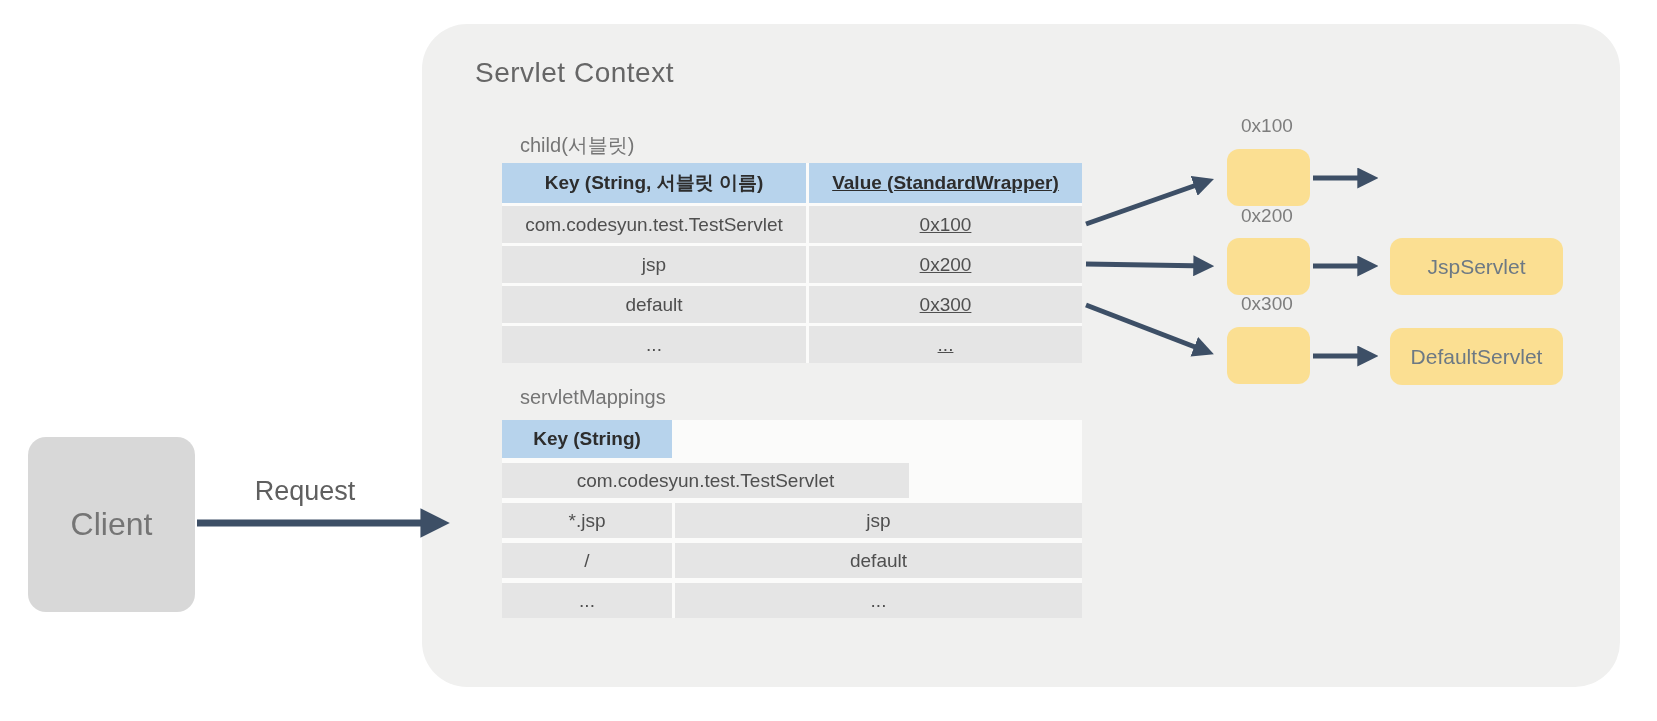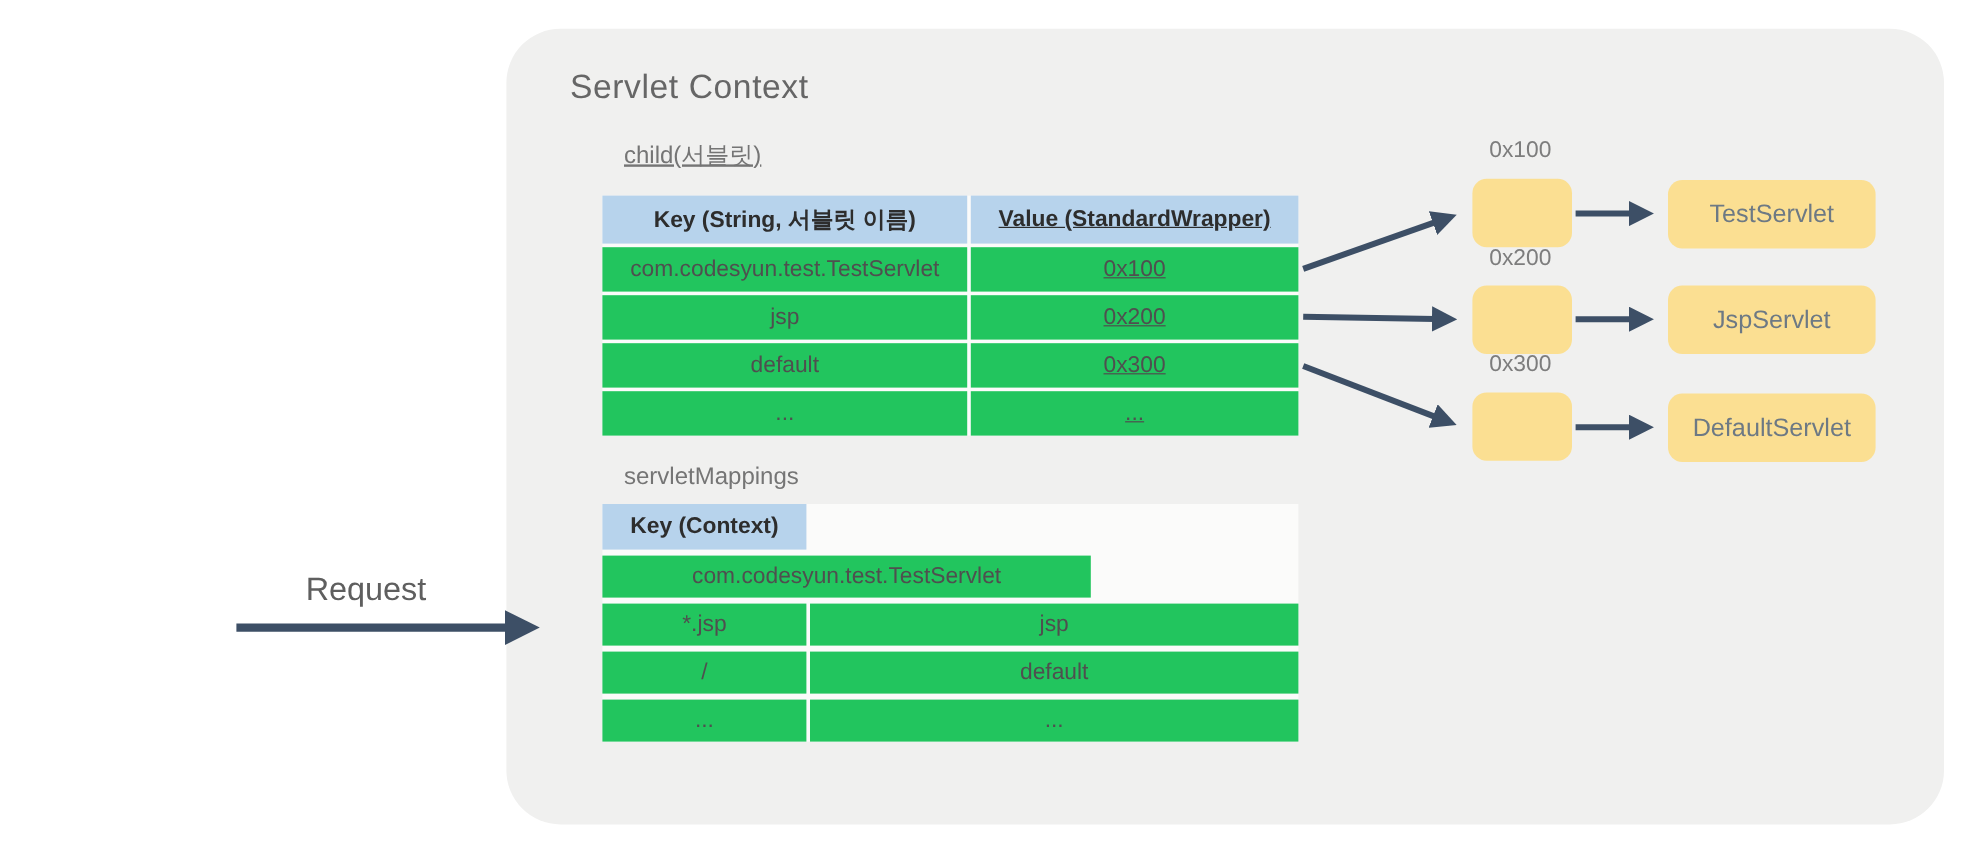--- a/index.html
+++ b/index.html
@@ -28,38 +28,38 @@
     font-size: 28px;
     color: #666666;
     letter-spacing: 0.5px;
   }
 
   .section-label {
     position: absolute;
     font-size: 20px;
     color: #757575;
   }
-  .child-label    { left: 520px; top: 116px; text-decoration: underline; }
+  .child-label    { left: 520px; top: 132px; }
   .mappings-label { left: 520px; top: 386px; }
 
   .datatable {
     position: absolute;
     left: 502px;
     width: 580px;
     display: flex;
     flex-direction: column;
     background: #fbfbfa;
   }
   .child-table    { top: 163px; gap: 3px; }
   .mappings-table { top: 420px; gap: 5px; }
 
   .trow { display: flex; gap: 3px; }
 
   .cell {
-    background: #22c55e;
+    background: #e5e5e5;
     display: flex;
     align-items: center;
     justify-content: center;
     font-size: 19px;
     color: #4f4f4f;
     height: 37px;
   }
   .thead .cell {
     background: #b7d3ec;
     color: #2d2d2d;
@@ -170,52 +170,52 @@
     </div>
     <div class="trow">
       <div class="cell c1">...</div>
       <div class="cell c2">...</div>
     </div>
   </div>
 
   <div class="section-label mappings-label">servletMappings</div>
   <div class="datatable mappings-table">
     <div class="trow thead">
-      <div class="cell c1">Key (Context)</div>
+      <div class="cell c1">Key (String)</div>
     </div>
     <div class="trow">
       <div class="cell c2">com.codesyun.test.TestServlet</div>
     </div>
     <div class="trow">
       <div class="cell c1">*.jsp</div>
       <div class="cell c2">jsp</div>
     </div>
     <div class="trow">
       <div class="cell c1">/</div>
       <div class="cell c2">default</div>
     </div>
     <div class="trow">
       <div class="cell c1">...</div>
       <div class="cell c2">...</div>
     </div>
   </div>
 
+  <div class="client-box">
+    <span>Client</span>
+  </div>
   <div class="request-label">Request</div>
 
   <div class="addr-label addr-0">0x100</div>
   <div class="addr-label addr-1">0x200</div>
   <div class="addr-label addr-2">0x300</div>
 
   <div class="wrapper-box wrap-0"></div>
   <div class="wrapper-box wrap-1"></div>
   <div class="wrapper-box wrap-2"></div>
 
-  <div class="servlet-box srv-0">
-    <span>TestServlet</span>
-  </div>
   <div class="servlet-box srv-1">
     <span>JspServlet</span>
   </div>
   <div class="servlet-box srv-2">
     <span>DefaultServlet</span>
   </div>
 
   <svg class="arrow-layer" viewBox="0 0 1657 721" xmlns="http://www.w3.org/2000/svg">
     <defs>
       <marker id="ah" viewBox="0 0 10 10" refX="7" refY="5" markerWidth="4.2" markerHeight="4.2" orient="auto-start-reverse">

